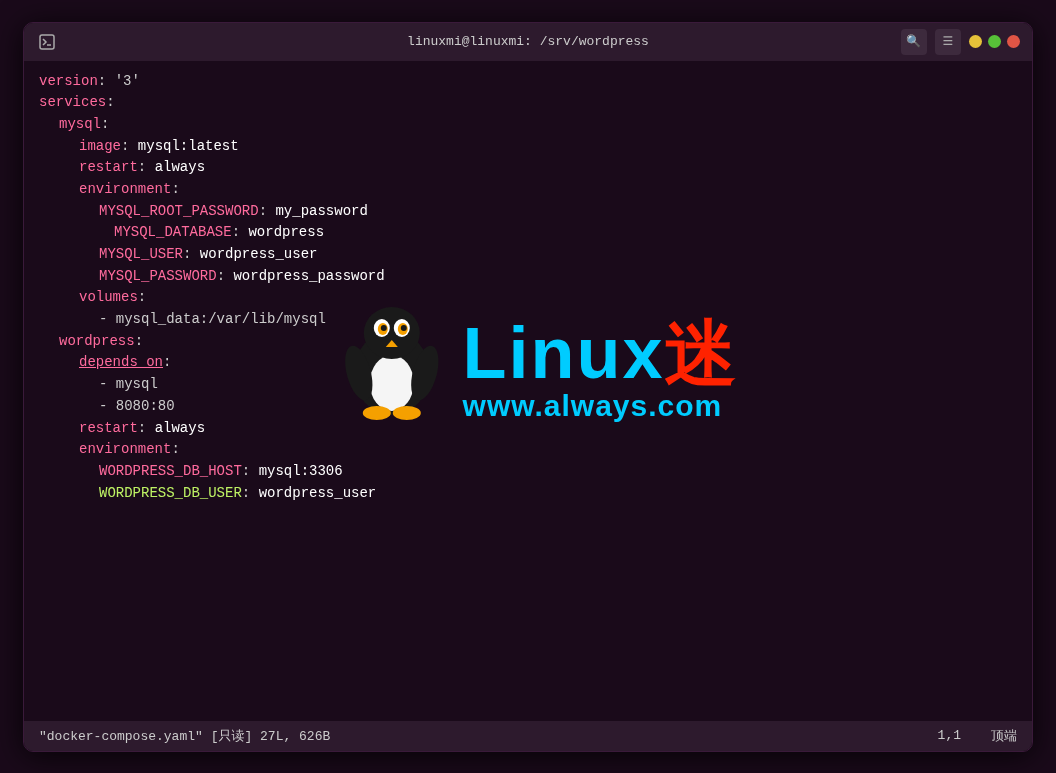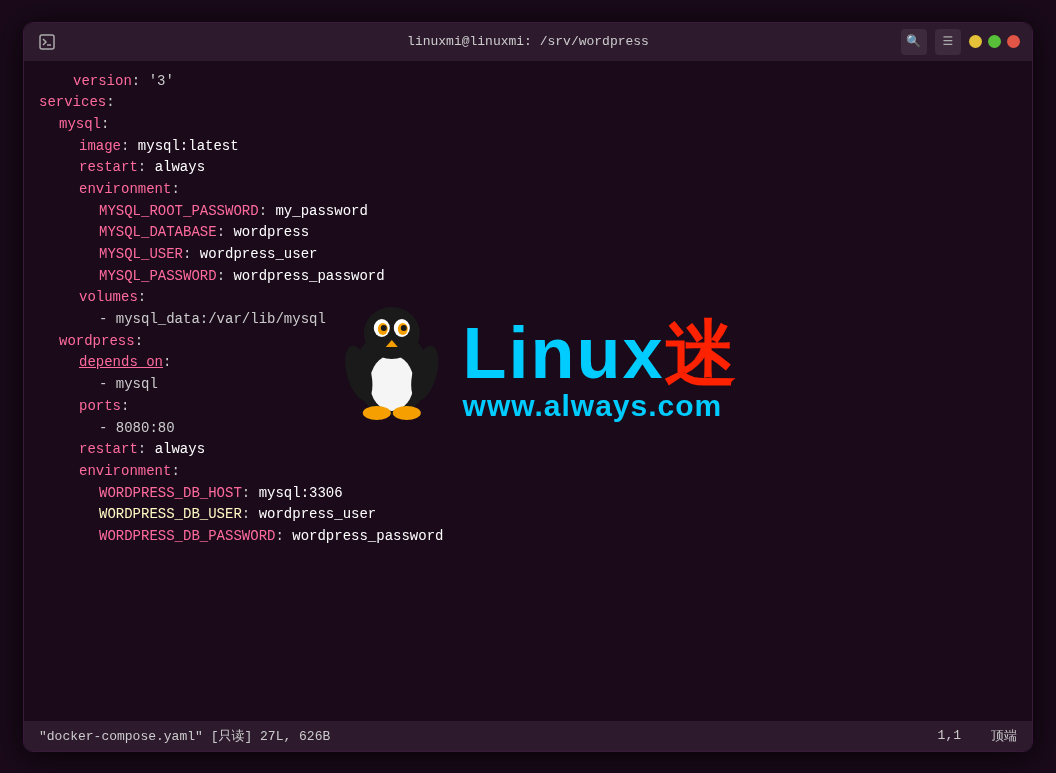--- a/index.html
+++ b/index.html
@@ -163,42 +163,40 @@
       <div class="traffic-lights">
         <div class="traffic-light tl-yellow"></div>
         <div class="traffic-light tl-green"></div>
         <div class="traffic-light tl-red"></div>
       </div>
     </div>
   </div>
 
   <div class="terminal-body">
     <div id="code-container">
-        <div class="code-line" style="padding-left: 0px;"><span style="color: rgb(255, 107, 157); margin-left: 34px;">version</span><span style="color: rgb(204, 204, 204);">: </span><span style="color: rgb(204, 204, 204);">'3'</span></div>
+        <div class="code-line" style="padding-left: 0px;"><span style="color: rgb(255, 107, 157);">version</span><span style="color: rgb(204, 204, 204);">: </span><span style="color: rgb(204, 204, 204);">'3'</span></div>
         <div class="code-line" style="padding-left: 0px;"><span style="color: rgb(255, 107, 157);">services</span><span style="color: rgb(204, 204, 204);">:</span></div>
         <div class="code-line" style="padding-left: 20px;"><span style="color: rgb(255, 107, 157);">mysql</span><span style="color: rgb(204, 204, 204);">:</span></div>
         <div class="code-line" style="padding-left: 40px;"><span style="color: rgb(255, 107, 157);">image</span><span style="color: rgb(204, 204, 204);">: </span><span style="color: rgb(255, 255, 255);">mysql:latest</span></div>
         <div class="code-line" style="padding-left: 40px;"><span style="color: rgb(255, 107, 157);">restart</span><span style="color: rgb(204, 204, 204);">: </span><span style="color: rgb(255, 255, 255);">always</span></div>
         <div class="code-line" style="padding-left: 40px;"><span style="color: rgb(255, 107, 157);">environment</span><span style="color: rgb(204, 204, 204);">:</span></div>
         <div class="code-line" style="padding-left: 60px;"><span style="color: rgb(255, 107, 157);">MYSQL_ROOT_PASSWORD</span><span style="color: rgb(204, 204, 204);">: </span><span style="color: rgb(255, 255, 255);">my_password</span></div>
-        <div class="code-line" style="padding-left: 60px;"><span style="color: rgb(255, 107, 157);">MYSQL_DATABASE</span><span style="color: rgb(204, 204, 204);">: </span><span style="color: rgb(255, 255, 255);">wordpress</span></div>
+        <div class="code-line" style="padding-left: 60px;"><span style="color: rgb(255, 107, 157); margin-left: 15px;">MYSQL_DATABASE</span><span style="color: rgb(204, 204, 204);">: </span><span style="color: rgb(255, 255, 255);">wordpress</span></div>
         <div class="code-line" style="padding-left: 60px;"><span style="color: rgb(255, 107, 157);">MYSQL_USER</span><span style="color: rgb(204, 204, 204);">: </span><span style="color: rgb(255, 255, 255);">wordpress_user</span></div>
         <div class="code-line" style="padding-left: 60px;"><span style="color: rgb(255, 107, 157);">MYSQL_PASSWORD</span><span style="color: rgb(204, 204, 204);">: </span><span style="color: rgb(255, 255, 255);">wordpress_password</span></div>
         <div class="code-line" style="padding-left: 40px;"><span style="color: rgb(255, 107, 157);">volumes</span><span style="color: rgb(204, 204, 204);">:</span></div>
         <div class="code-line" style="padding-left: 60px;"><span style="color: rgb(204, 204, 204);">- mysql_data:/var/lib/mysql</span></div>
         <div class="code-line" style="padding-left: 20px;"><span style="color: rgb(255, 107, 157);">wordpress</span><span style="color: rgb(204, 204, 204);">:</span></div>
         <div class="code-line" style="padding-left: 40px;"><span style="color: rgb(255, 107, 157); text-decoration: underline;">depends_on</span><span style="color: rgb(204, 204, 204);">:</span></div>
         <div class="code-line" style="padding-left: 60px;"><span style="color: rgb(204, 204, 204);">- mysql</span></div>
-        <div class="code-line" style="padding-left: 40px;"><span style="color: rgb(255, 107, 157);">ports</span><span style="color: rgb(204, 204, 204);">:</span></div>
         <div class="code-line" style="padding-left: 60px;"><span style="color: rgb(204, 204, 204);">- 8080:80</span></div>
         <div class="code-line" style="padding-left: 40px;"><span style="color: rgb(255, 107, 157);">restart</span><span style="color: rgb(204, 204, 204);">: </span><span style="color: rgb(255, 255, 255);">always</span></div>
         <div class="code-line" style="padding-left: 40px;"><span style="color: rgb(255, 107, 157);">environment</span><span style="color: rgb(204, 204, 204);">:</span></div>
         <div class="code-line" style="padding-left: 60px;"><span style="color: rgb(255, 107, 157);">WORDPRESS_DB_HOST</span><span style="color: rgb(204, 204, 204);">: </span><span style="color: rgb(255, 255, 255);">mysql:3306</span></div>
-        <div class="code-line" style="padding-left: 60px;"><span style="color: #fef9c3;">WORDPRESS_DB_USER</span><span style="color: rgb(204, 204, 204);">: </span><span style="color: rgb(255, 255, 255);">wordpress_user</span></div>
-        <div class="code-line" style="padding-left: 60px;"><span style="color: rgb(255, 107, 157);">WORDPRESS_DB_PASSWORD</span><span style="color: rgb(204, 204, 204);">: </span><span style="color: rgb(255, 255, 255);">wordpress_password</span></div>
+        <div class="code-line" style="padding-left: 60px;"><span style="color: #bef264;">WORDPRESS_DB_USER</span><span style="color: rgb(204, 204, 204);">: </span><span style="color: rgb(255, 255, 255);">wordpress_user</span></div>
       </div>
 
     <div class="watermark" style="position:absolute;top:45%;left:35%;transform:translate(-10%,-50%);pointer-events:none;z-index:10;">
       <div style="display:flex;align-items:flex-end;gap:11px;">
         <svg width="110" height="130" viewBox="0 0 110 130" style="margin-right:5px;">
 
           <ellipse cx="55" cy="80" rx="38" ry="42" fill="#1a1a1a"></ellipse>
 
           <ellipse cx="55" cy="90" rx="22" ry="28" fill="#f5f5f5"></ellipse>
 

